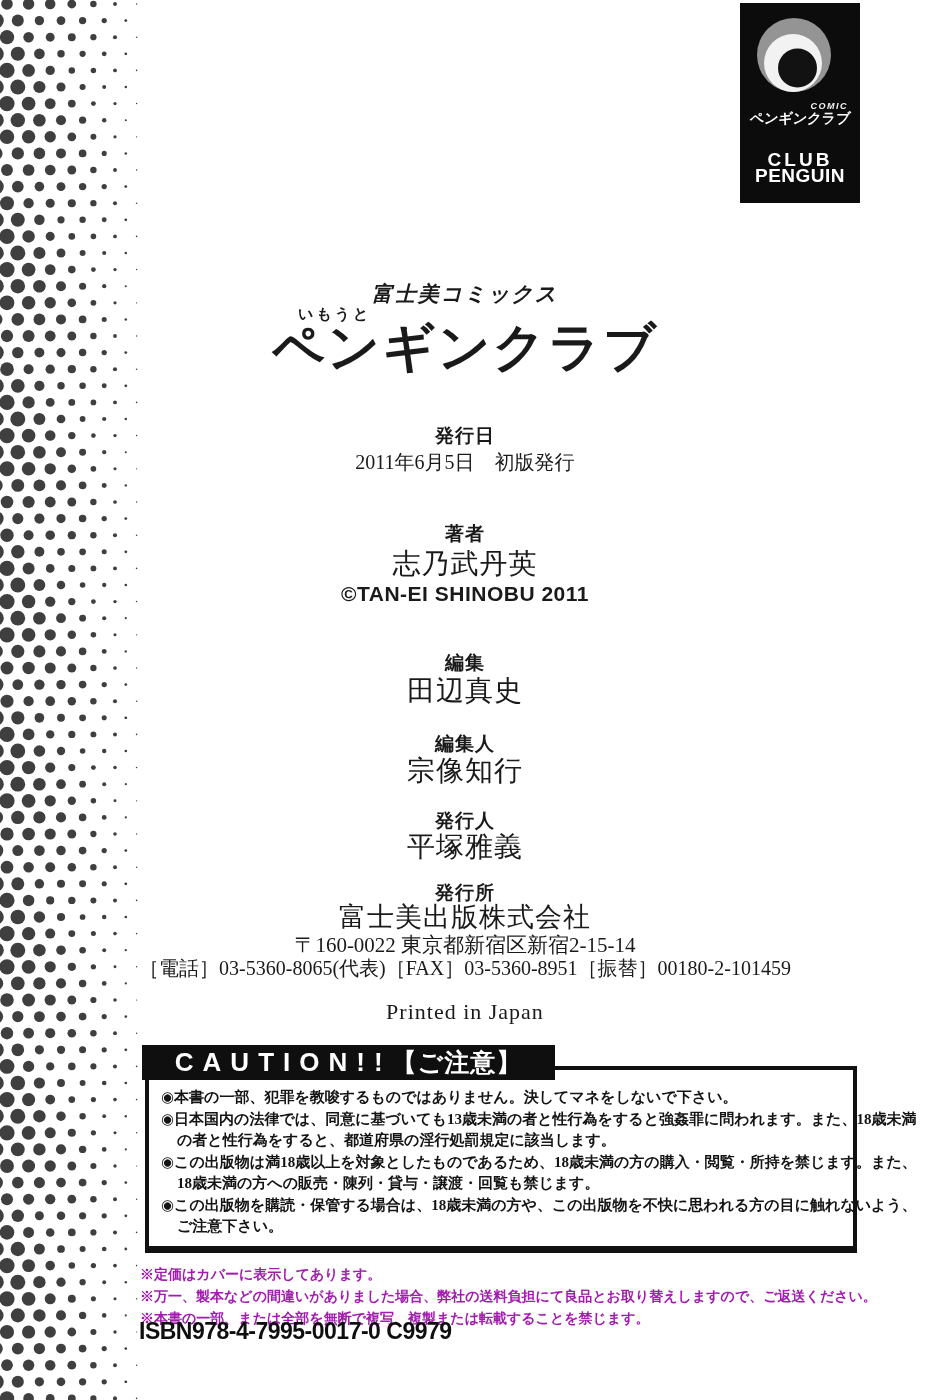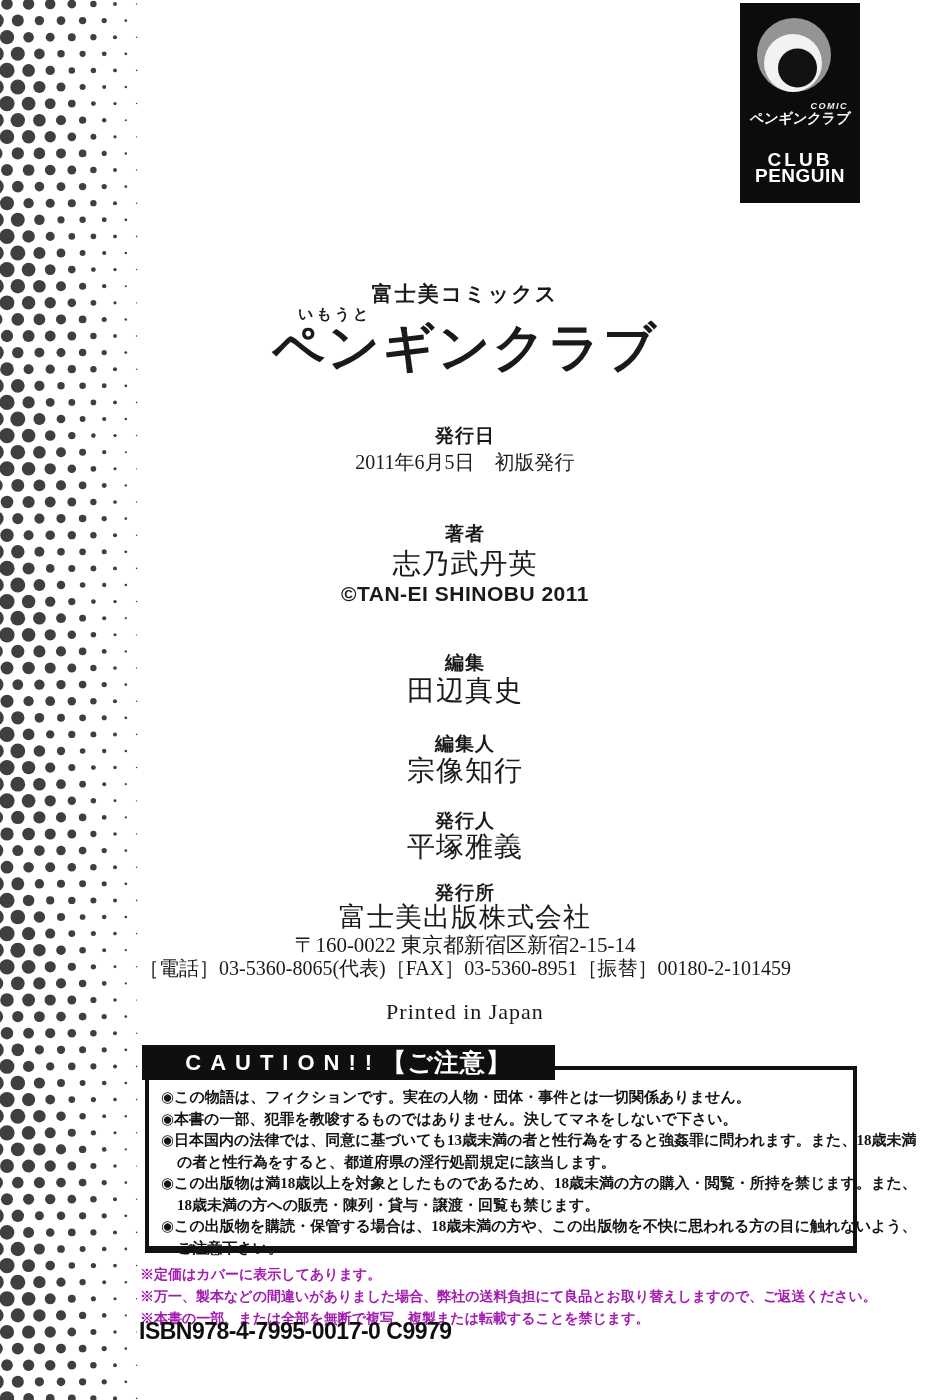--- a/index.html
+++ b/index.html
@@ -36,21 +36,21 @@
     font-size:14px;font-weight:900;color:#fff;transform:skewX(-6deg);
     white-space:nowrap;letter-spacing:0px;
   }
   .logo-en1{position:absolute;top:126px;left:0;width:100%;text-align:center;
     font-size:19px;font-weight:900;letter-spacing:.5px;color:#fff;margin-top:36px;}
   .logo-en2{position:absolute;top:146px;left:0;width:100%;text-align:center;
     font-size:19px;font-weight:900;letter-spacing:3px;color:#fff;}
 
   
   .blk{position:absolute;left:-10px;width:950px;text-align:center;white-space:nowrap;color:var(--ink);}
-  .series{font-size:21px;font-weight:900;letter-spacing:2px;}
+  .series{font-size:21px;font-weight:900;letter-spacing:2px;font-style:italic;}
   .title-wrap{position:relative;display:inline-block;}
   .furi{
     position:absolute;top:-15px;left:10px;width:106px;text-align:center;
     font-size:15px;font-weight:800;letter-spacing:3px;
   }
   .title{font-size:52px;font-weight:900;letter-spacing:2px;line-height:1.05;}
   .lbl{font-size:19px;font-weight:900;letter-spacing:1px;}
   .md{font-size:20px;}
   .name{font-size:28px;letter-spacing:1px;}
   .copyright{font-size:21px;font-weight:600;letter-spacing:.5px;}
@@ -66,21 +66,21 @@
   }
   .caution-body{padding:17px 8px 0 12px;font-family:"Liberation Serif","DejaVu Serif",serif;
     font-weight:700;font-size:15px;line-height:21.5px;color:#141414;}
   .c-line{white-space:nowrap;}
   .c-line.cont{padding-left:16px;}
   .caution-header{
     position:absolute;left:142px;top:1045px;width:413px;height:35px;
     background:#0f0f0f;color:#fff;display:flex;align-items:center;justify-content:center;
     white-space:nowrap;
   }
-  .c-en{font-size:22px;font-weight:900;letter-spacing:9px;}
+  .c-en{font-size:26px;font-weight:900;letter-spacing:9px;}
   .c-jp{font-size:25px;font-weight:900;letter-spacing:1px;}
 
   
   .note{position:absolute;left:140px;white-space:nowrap;
     font-family:"Liberation Serif","DejaVu Serif",serif;
     font-weight:700;font-size:14px;color:#a21caf;}
   .isbn{position:absolute;left:139px;top:1318px;font-size:23px;font-weight:800;
     letter-spacing:-.5px;white-space:nowrap;color:#0f0f0f;}
 </style>
 </head>
@@ -726,21 +726,20 @@
 
   <div class="blk sans lbl" style="top:880px">発行所</div>
   <div class="blk serif company" style="top:899px">富士美出版株式会社</div>
   <div class="blk serif addr" style="top:931px">〒160-0022 東京都新宿区新宿2-15-14</div>
   <div class="blk serif phone" style="top:955px">［電話］03-5360-8065(代表)［FAX］03-5360-8951［振替］00180-2-101459</div>
 
   <div class="blk serif printed" style="top:999px">Printed in Japan</div>
 
   <div class="caution-frame">
     <div class="caution-body">
-      <div class="c-line">◉この物語は、フィクションです。実在の人物・団体・事件とは一切関係ありません。</div>
       <div class="c-line">◉本書の一部、犯罪を教唆するものではありません。決してマネをしないで下さい。</div>
       <div class="c-line">◉日本国内の法律では、同意に基づいても13歳未満の者と性行為をすると強姦罪に問われます。また、18歳未満</div>
       <div class="c-line cont">の者と性行為をすると、都道府県の淫行処罰規定に該当します。</div>
       <div class="c-line">◉この出版物は満18歳以上を対象としたものであるため、18歳未満の方の購入・閲覧・所持を禁じます。また、</div>
       <div class="c-line cont">18歳未満の方への販売・陳列・貸与・譲渡・回覧も禁じます。</div>
       <div class="c-line">◉この出版物を購読・保管する場合は、18歳未満の方や、この出版物を不快に思われる方の目に触れないよう、</div>
       <div class="c-line cont">ご注意下さい。</div>
     </div>
   </div>
   <div class="caution-header">

